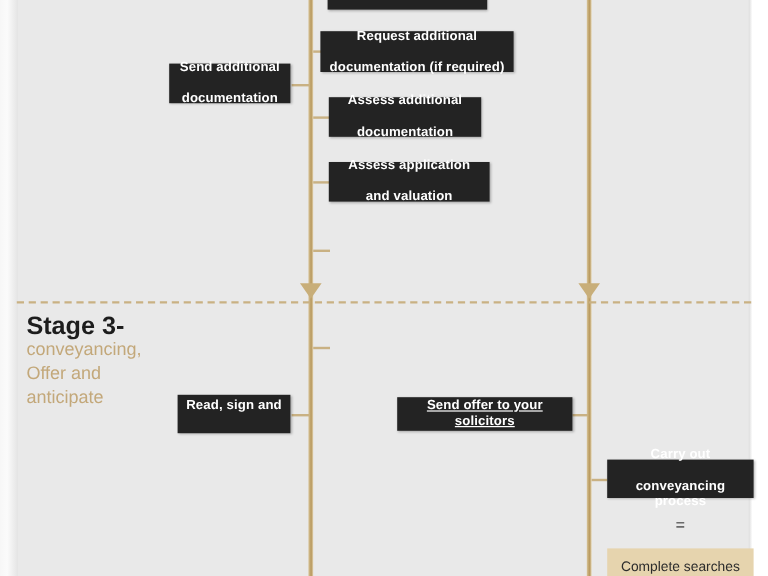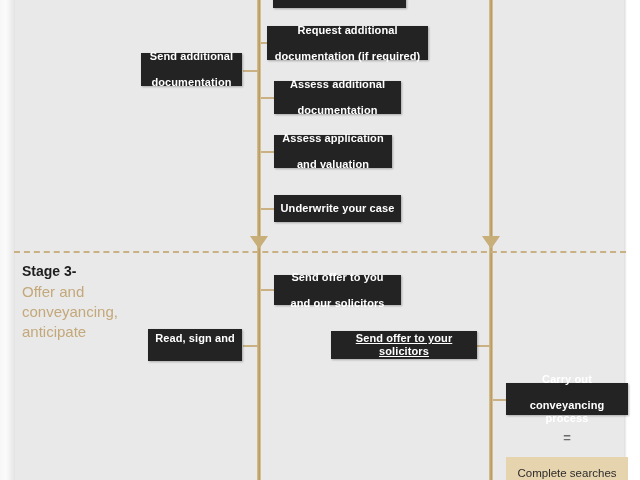--- a/index.html
+++ b/index.html
@@ -87,21 +87,21 @@
     justify-content:center;
     box-sizing:border-box;
     padding:2px 6px;
   }
 
   
   .stage-block{
     position:absolute;left:22px;top:262px;width:130px;
   }
   .stage-title{
-    font-size:14px;font-weight:bold;color:#1d1d1d;
+    font-size:21px;font-weight:bold;color:#1d1d1d;
     line-height:19px;margin:0 0 1px 0;
   }
   .stage-sub{
     font-size:15px;color:#c3a87a;line-height:20px;margin:0;
   }
 
   
   .eq-glyph{
     position:absolute;
     color:#6b6b6b;
@@ -157,44 +157,35 @@
     </span>
   </div>
 
   <div class="box" style="left:274px;top:81px;width:127px;height:33px;">
     <span>
       <span>Assess additional</span><br>
       <span>documentation</span>
     </span>
   </div>
 
-  <div class="box" style="left:274px;top:135px;width:118px;height:33px;">
+  <div class="box" style="left:274px;top:135px;width:134px;height:33px;">
     <span>
       <span>Assess application</span><br>
       <span>and valuation</span>
     </span>
   </div>
 
-  <div class="box" style="left:274px;top:195px;width:127px;height:27px;">
-    <span>Underwrite your case</span>
-  </div>
 
   <div class="stage-block">
     <div class="stage-title">Stage 3-</div>
+    <div class="stage-sub">conveyancing,</div>
     <div class="stage-sub">Offer and</div>
-    <div class="stage-sub">conveyancing,</div>
     <div class="stage-sub">anticipate</div>
   </div>
 
-  <div class="box" style="left:274px;top:275px;width:127px;height:30px;">
-    <span>
-      <span>Send offer to you</span><br>
-      <span>and our solicitors</span>
-    </span>
-  </div>
 
   <div class="box" style="left:148px;top:329px;width:94px;height:32px;">
     <span>
       <span>Read, sign and</span><br>
     </span>
   </div>
 
   <div class="box" style="left:331px;top:331px;width:146px;height:28px;text-decoration:underline;">
     <span>Send offer to your solicitors</span>
   </div>

